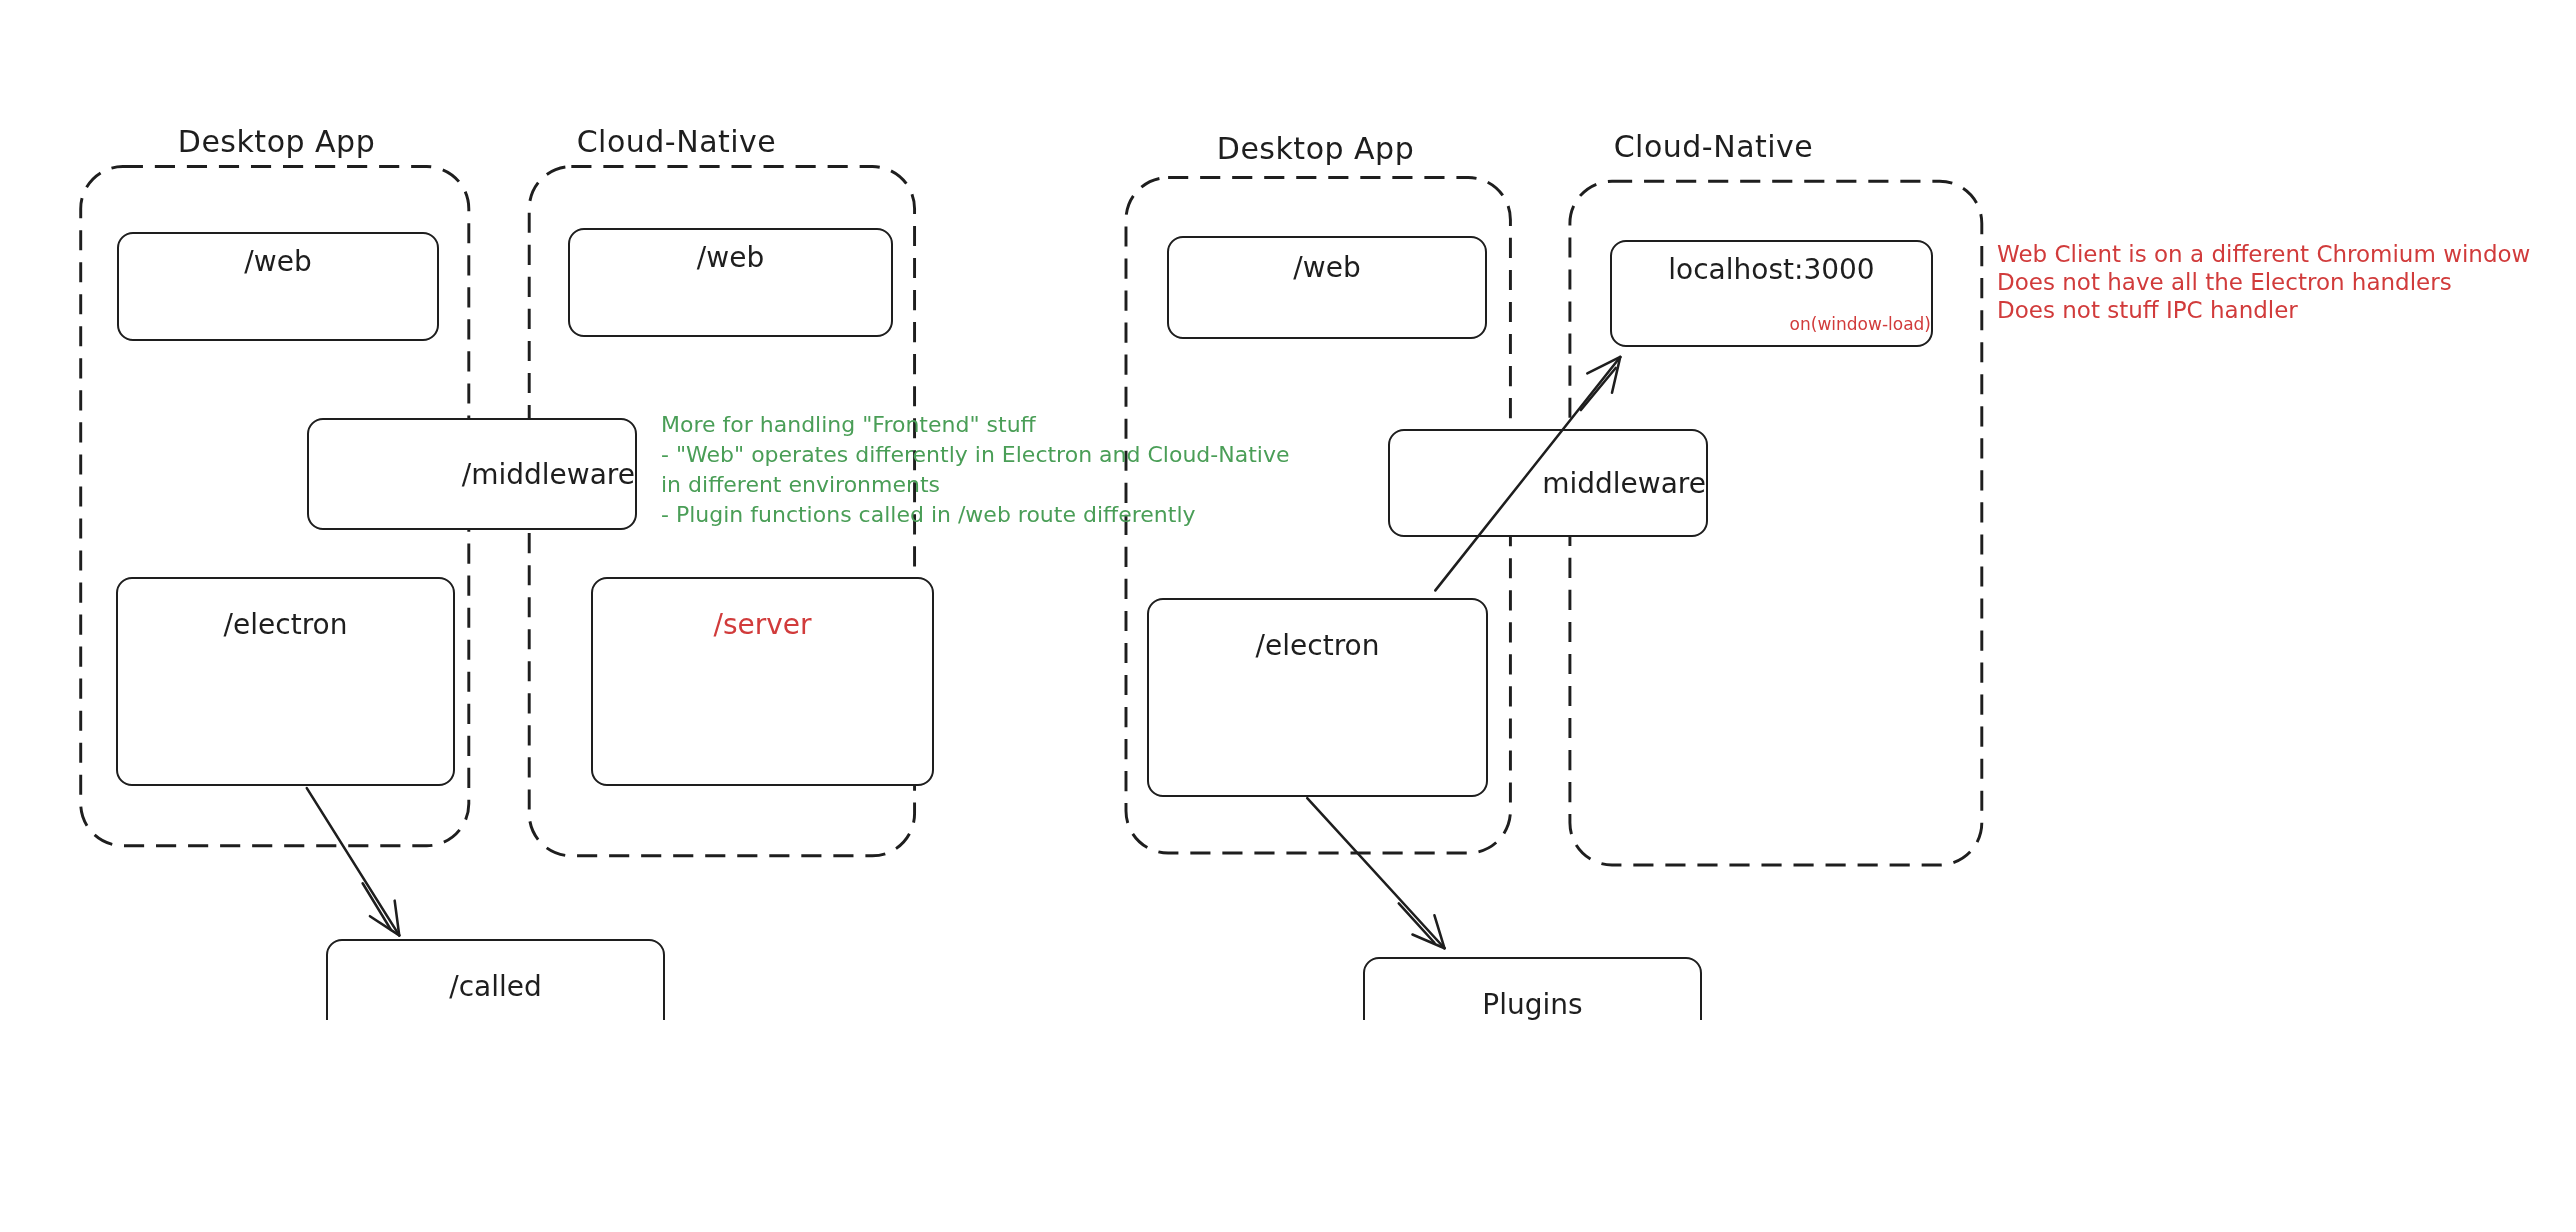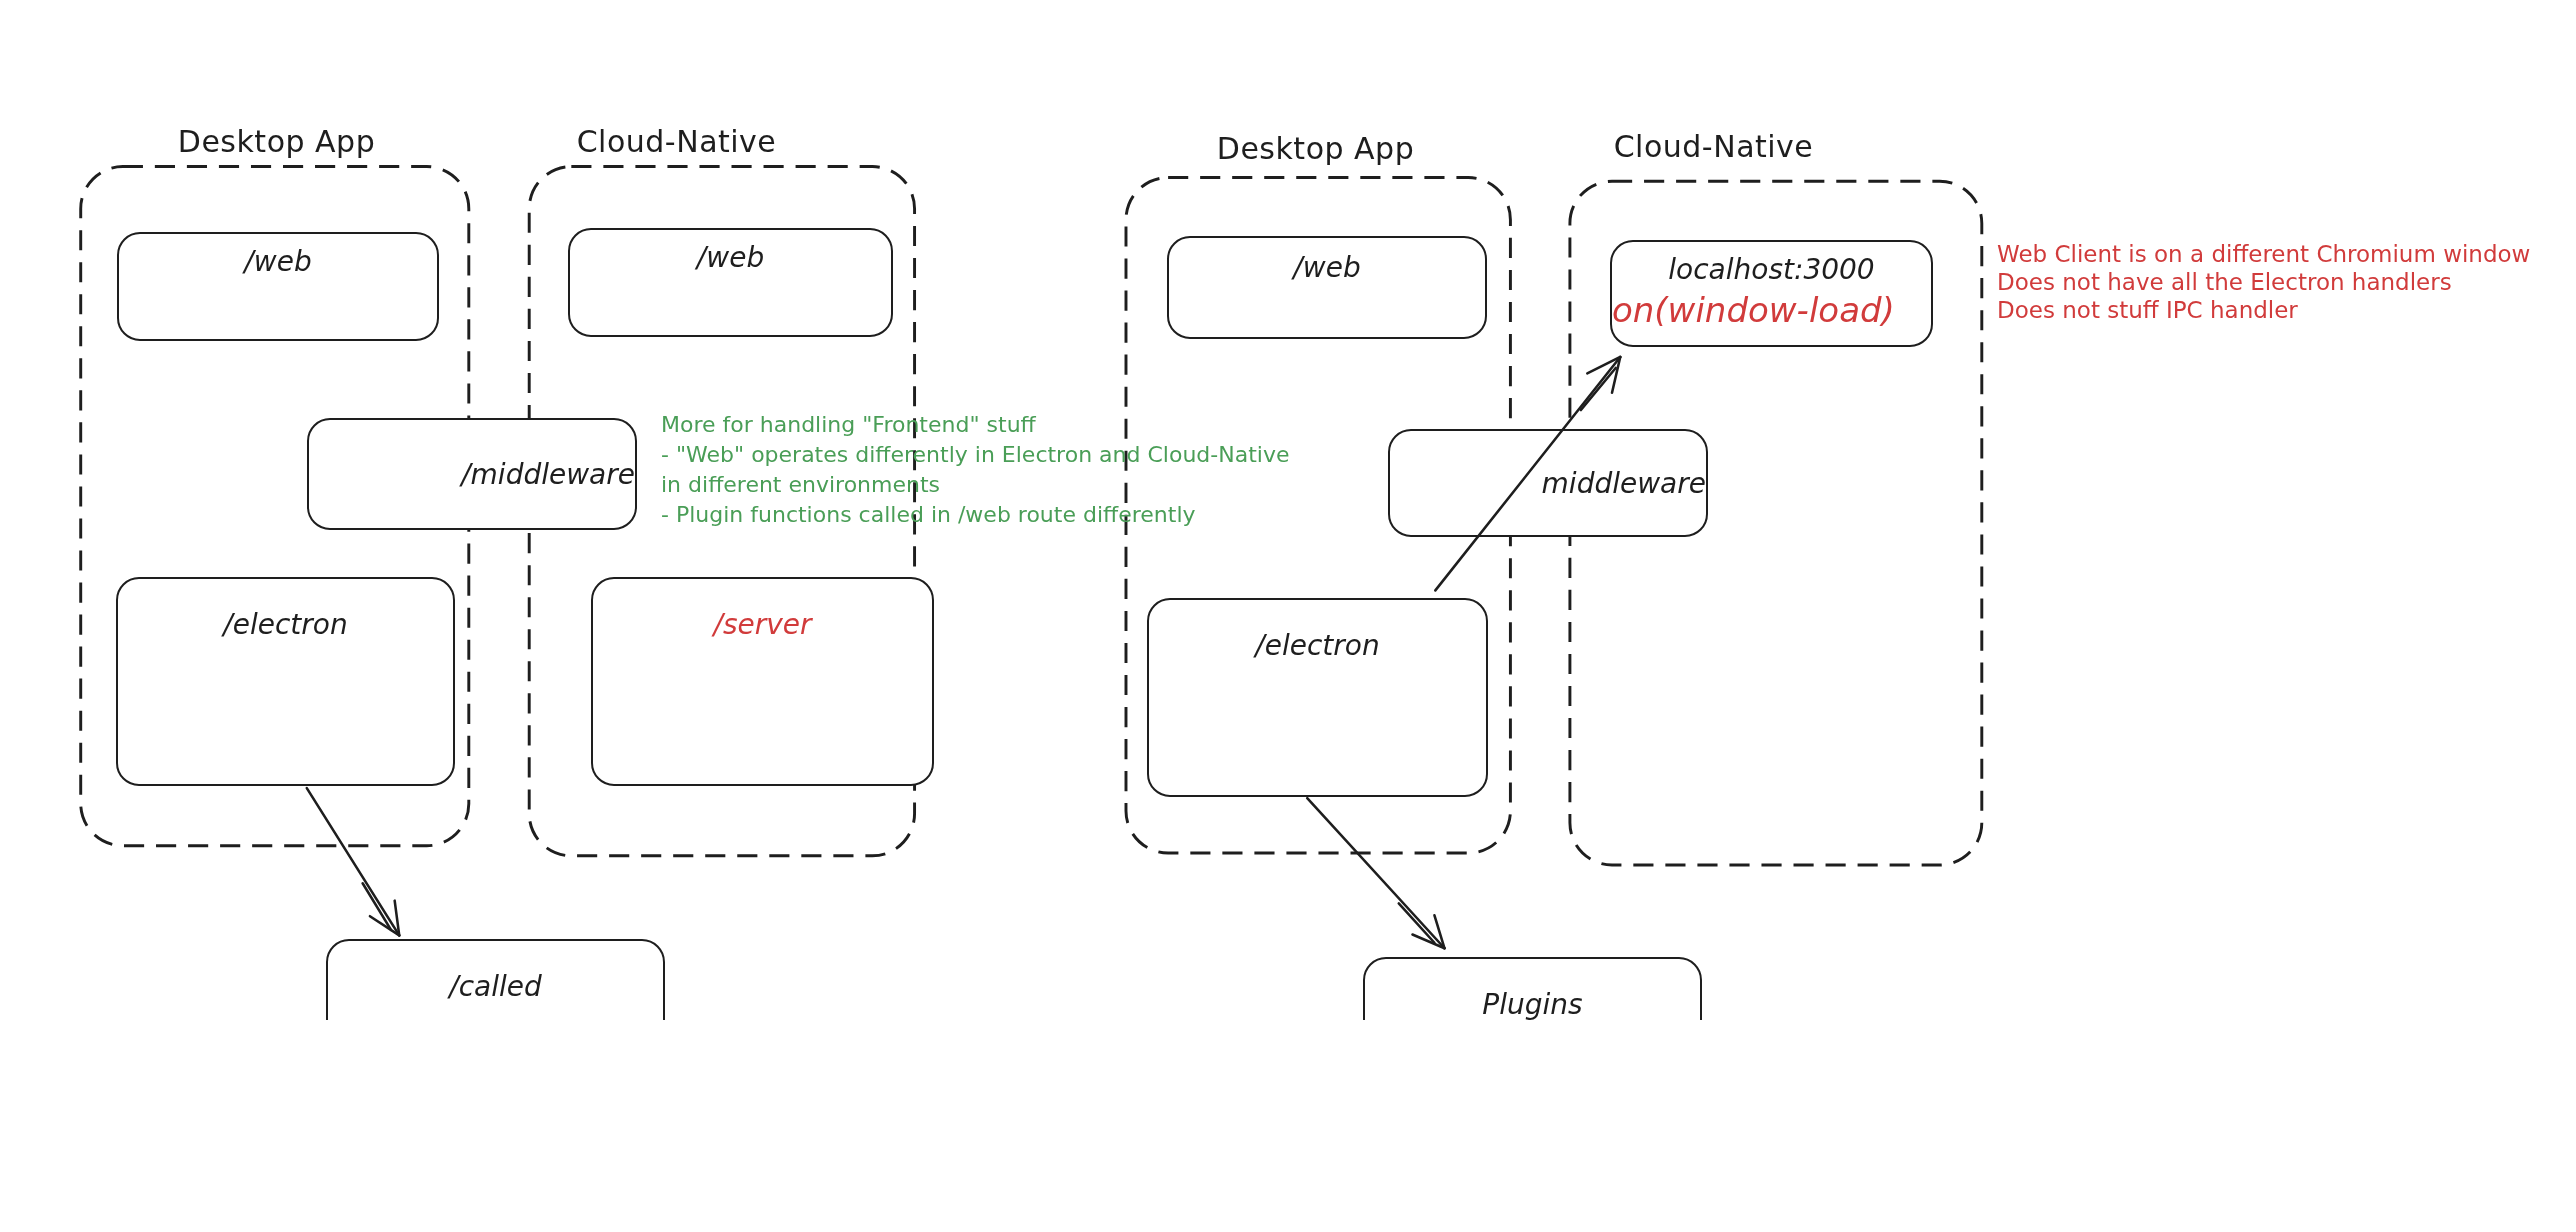--- a/index.html
+++ b/index.html
@@ -24,35 +24,34 @@
   .group-title{
     position:absolute;z-index:2;
     width:293px;text-align:center;
     font-size:30px;font-weight:500;letter-spacing:0.5px;
     white-space:nowrap;
   }
   .node{
     position:absolute;z-index:3;
     box-sizing:border-box;
     border:2.9px solid var(--ink);
-    border-radius:23px;
+    border-radius:16px;
     background:var(--bg);
     text-align:center;
     font-size:28px;
-    font-style:italic;
   }
   .node .lbl{display:block;white-space:nowrap;line-height:35px;}
   .mt-sm .lbl{margin-top:10px;}
   .mt-md .lbl{margin-top:12px;}
   .mt-lg .lbl{margin-top:27.5px;}
   .node.center-lbl{display:flex;align-items:center;justify-content:flex-end;margin-top:22px;}
   .sub-event{
-    display:block;margin-top:6px;padding-right:38px;
+    display:block;margin-top:20px;
     text-align:right;color:var(--red);
-    font-size:34px;line-height:35px;white-space:nowrap;
+    font-size:17px;line-height:35px;white-space:nowrap;
   }
   .red-text{color:var(--red);}
   .annotation{position:absolute;z-index:4;white-space:nowrap;}
   .annotation.green{color:var(--green);font-size:22px;line-height:30px;}
   .annotation.red{color:var(--red);font-size:23px;line-height:28px;}
   .annotation div{white-space:nowrap;}
 </style>
 </head>
 <body>
 

